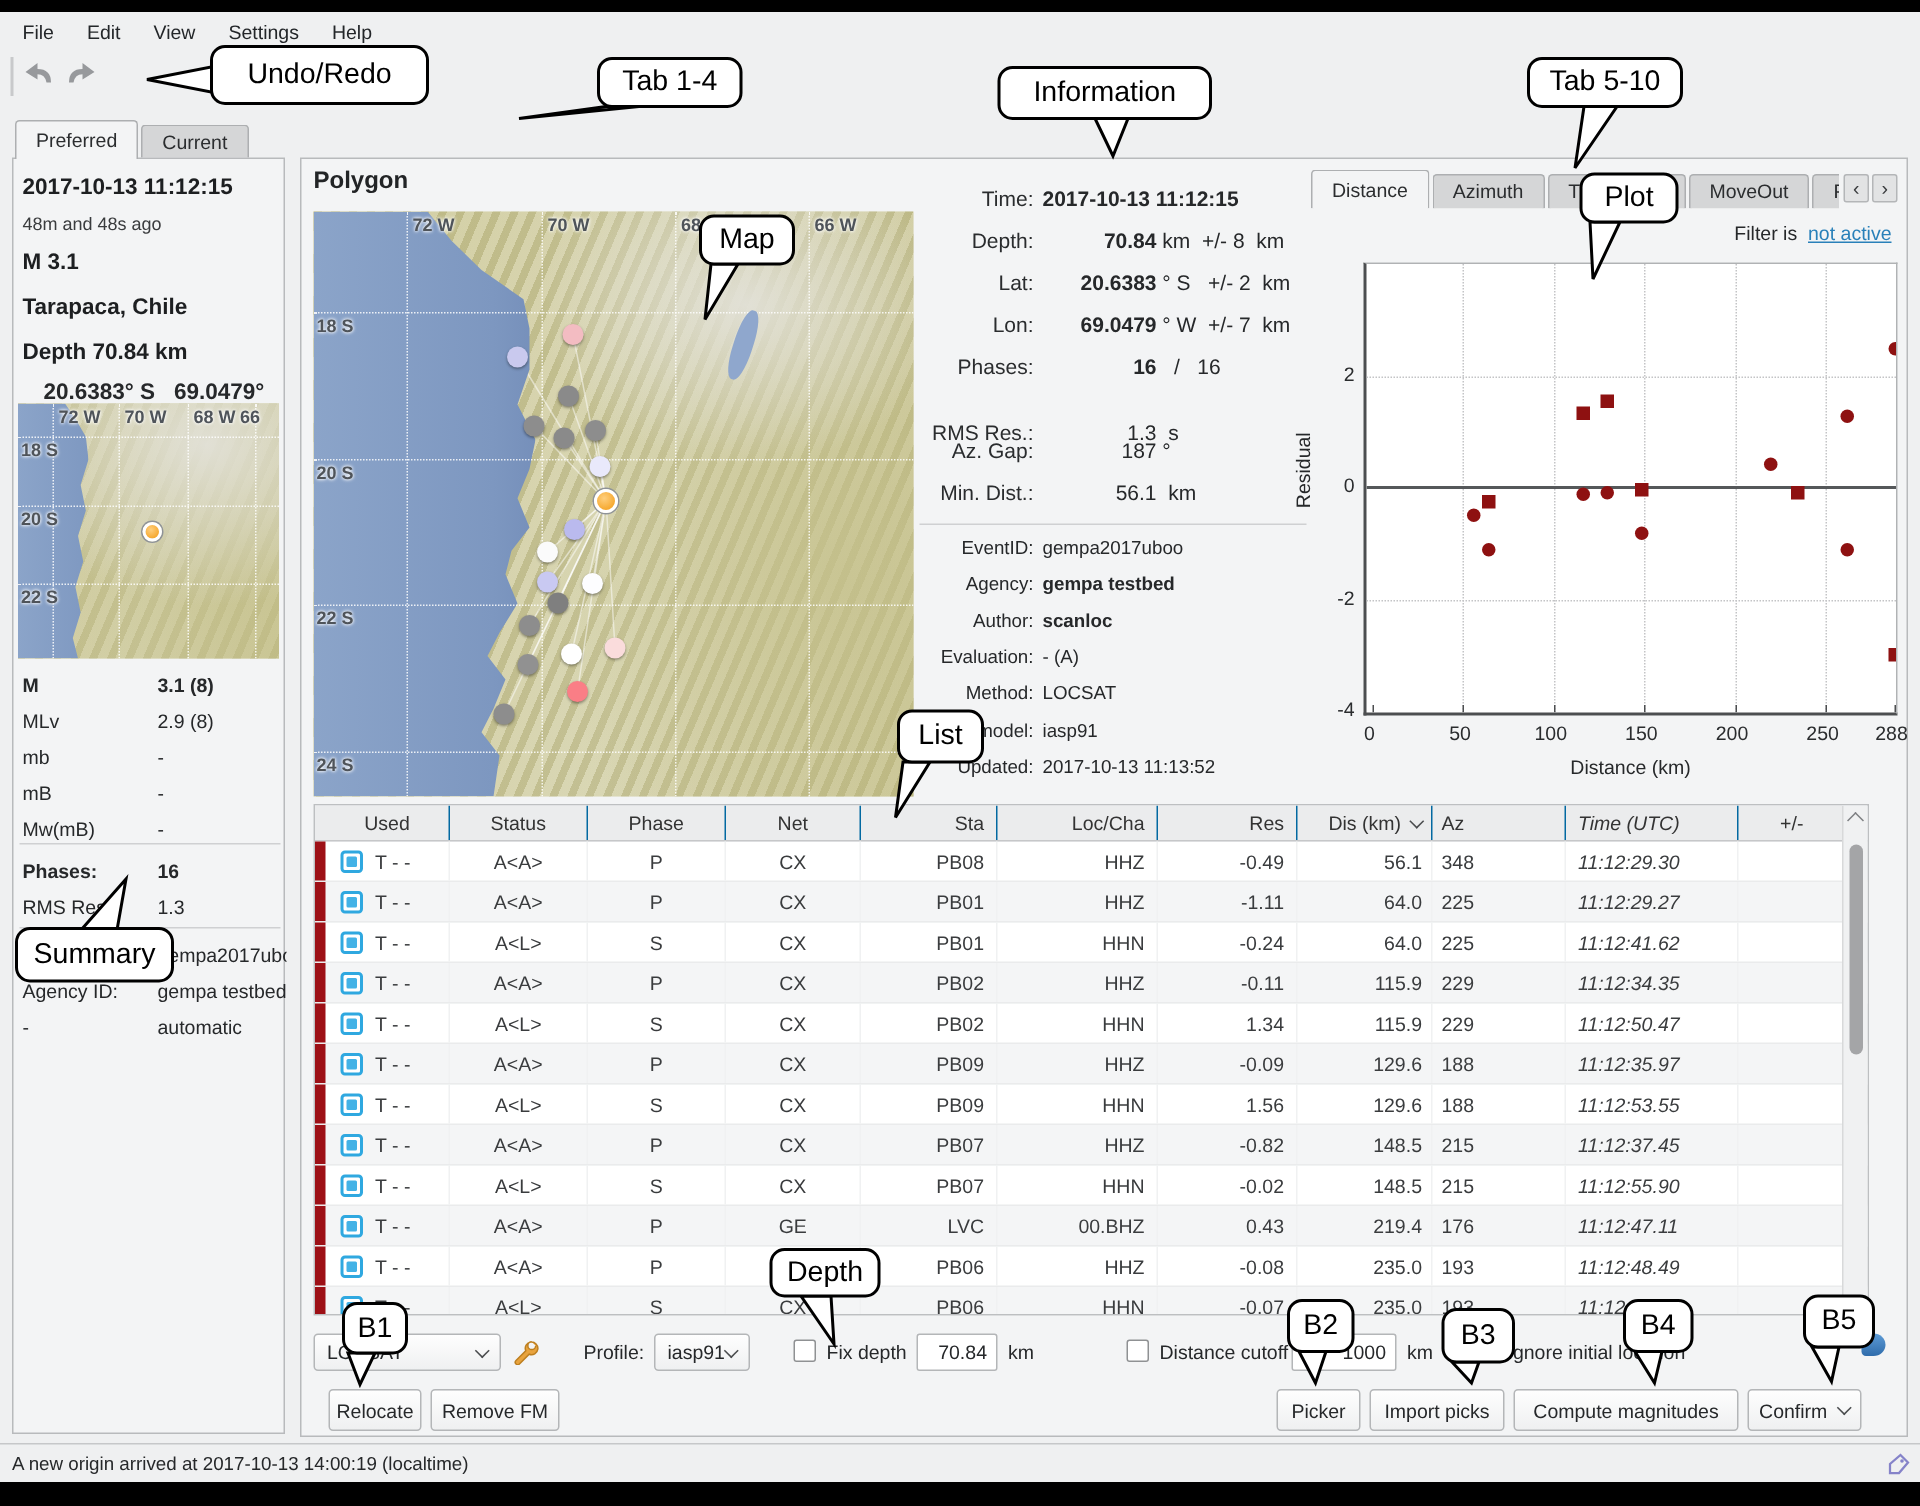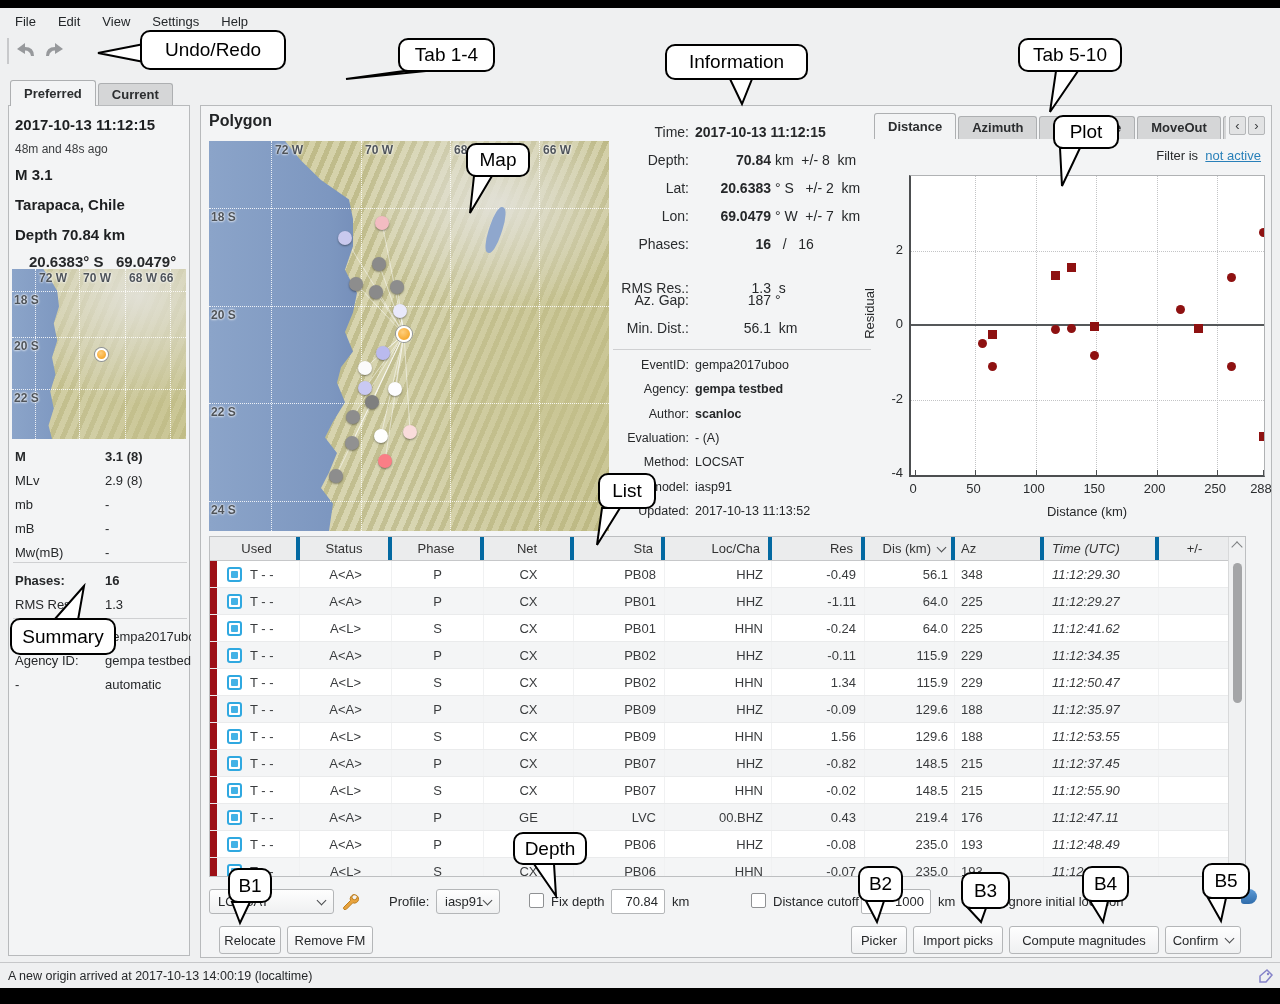--- a/index.html
+++ b/index.html
@@ -11,21 +11,21 @@
   #topstrip{left:0;top:0;width:1280px;height:8px;background:#000;}
   #bottomstrip{left:0;top:988px;width:1280px;height:16px;background:#000;}
   #menubar{left:0;top:8px;width:1280px;height:26px;display:flex;align-items:center;padding-left:4px;}
   .menu-item{padding:0 11px;font-size:13px;color:#232629;}
   #toolbar{left:0;top:34px;width:1280px;height:40px;}
   #tb-sep{left:7px;top:4px;width:2px;height:26px;background:#c8c9cb;position:absolute;}
   .tbtn{position:absolute;top:6px;width:26px;height:22px;display:flex;align-items:center;justify-content:center;}
   
   .tabbar{display:flex;align-items:flex-end;height:26px;}
   .tab{height:23px;line-height:22px;padding:0 13px;font-size:13px;color:#2b2d2f;background:#d5d6d7;
-       border:1px solid #adafb1;border-bottom:none;border-radius:3px 3px 0 0;margin-right:2px;white-space:nowrap;font-weight:bold;}
+       border:1px solid #adafb1;border-bottom:none;border-radius:3px 3px 0 0;margin-right:2px;white-space:nowrap;}
   .tab.active{background:#f3f4f5;height:26px;line-height:25px;z-index:2;position:relative;}
   
   .panel{background:#f3f4f5;border:1px solid #b8babc;}
   #sidebar{left:8px;top:80px;width:182px;height:876px;}
   #side-tabs{left:2px;top:0;position:absolute;}
   #side-panel{left:0;top:25px;width:182px;height:851px;position:absolute;}
   #main{left:200px;top:80px;width:1072px;height:878px;}
   #main-tabs{left:8px;top:0;position:absolute;}
   #main-panel{left:0;top:25px;width:1072px;height:853px;position:absolute;}
   .h-title{font-size:16px;font-weight:bold;color:#222426;}
@@ -67,21 +67,21 @@
   .pt{position:absolute;width:9px;height:9px;margin:-4.5px 0 0 -4.5px;}
   .pt.circle{border-radius:50%;}
   .ytick{position:absolute;width:24px;text-align:right;font-size:13px;color:#2a2c2e;}
   .xtick{position:absolute;width:40px;text-align:center;font-size:13px;color:#2a2c2e;}
   .xmark{position:absolute;width:1px;height:5px;background:#4c4e50;}
   .ylab{position:absolute;left:598px;top:200px;width:140px;text-align:center;transform:rotate(-90deg);font-size:13px;}
   .xlabel{position:absolute;left:786px;top:398px;width:200px;text-align:center;font-size:13px;}
   
   #ptable{left:8px;top:430px;width:1037px;height:341px;background:#fff;border:1px solid #bdbfc1;overflow:hidden;position:absolute;}
   .thead{display:flex;height:24px;background:#ebeced;border-bottom:1px solid #c6c7c9;font-size:13px;color:#333;}
-  .th{display:flex;align-items:center;justify-content:center;border-right:4px solid #0369a1;padding:0 4px;white-space:nowrap;}
+  .th{display:flex;align-items:center;justify-content:center;border-right:1px solid #0369a1;padding:0 4px;white-space:nowrap;}
   .trow{display:flex;height:27px;font-size:13px;color:#3a3c3e;border-bottom:1px solid #eaebec;align-items:stretch;}
   .trow.alt{background:#f4f5f6;}
   .td{display:flex;align-items:center;border-right:1px solid #f0f1f2;padding:0 4px;white-space:nowrap;overflow:hidden;}
   .redbar{width:7px;background:#9d1016;flex:none;}
   .hspacer{width:7px;flex:none;border-right:none;}
   .c-used{width:83px;}.c-status{width:92px;justify-content:center;}.c-phase{width:92px;justify-content:center;}
   .c-net{width:90px;justify-content:center;}.c-sta{width:91px;justify-content:flex-end;padding-right:8px;}
   .c-cha{width:107px;justify-content:flex-end;padding-right:8px;}.c-res{width:93px;justify-content:flex-end;padding-right:8px;}
   .c-dis{width:90px;justify-content:flex-end;padding-right:6px;}.c-az{width:89px;justify-content:flex-start;padding-left:6px;}
   .c-time{width:115px;justify-content:flex-start;padding-left:8px;font-style:italic;}.c-pm{width:71px;justify-content:center;border-right:none;}

